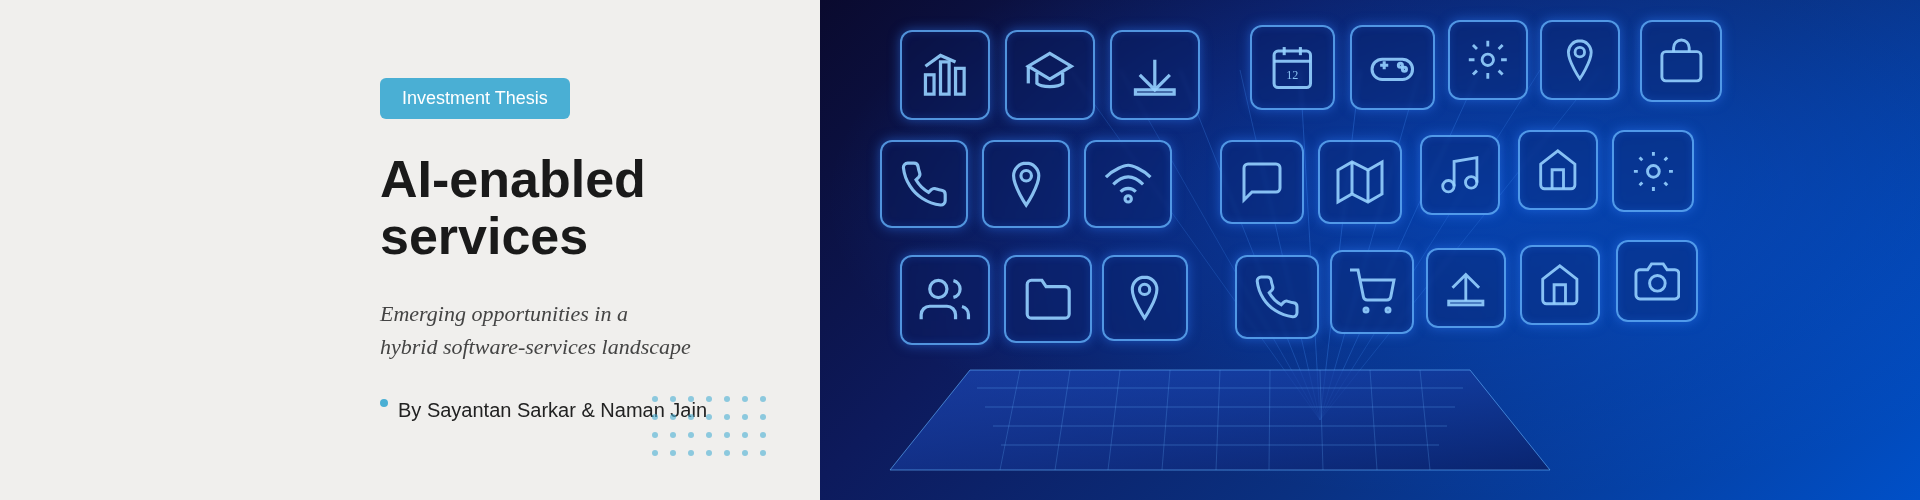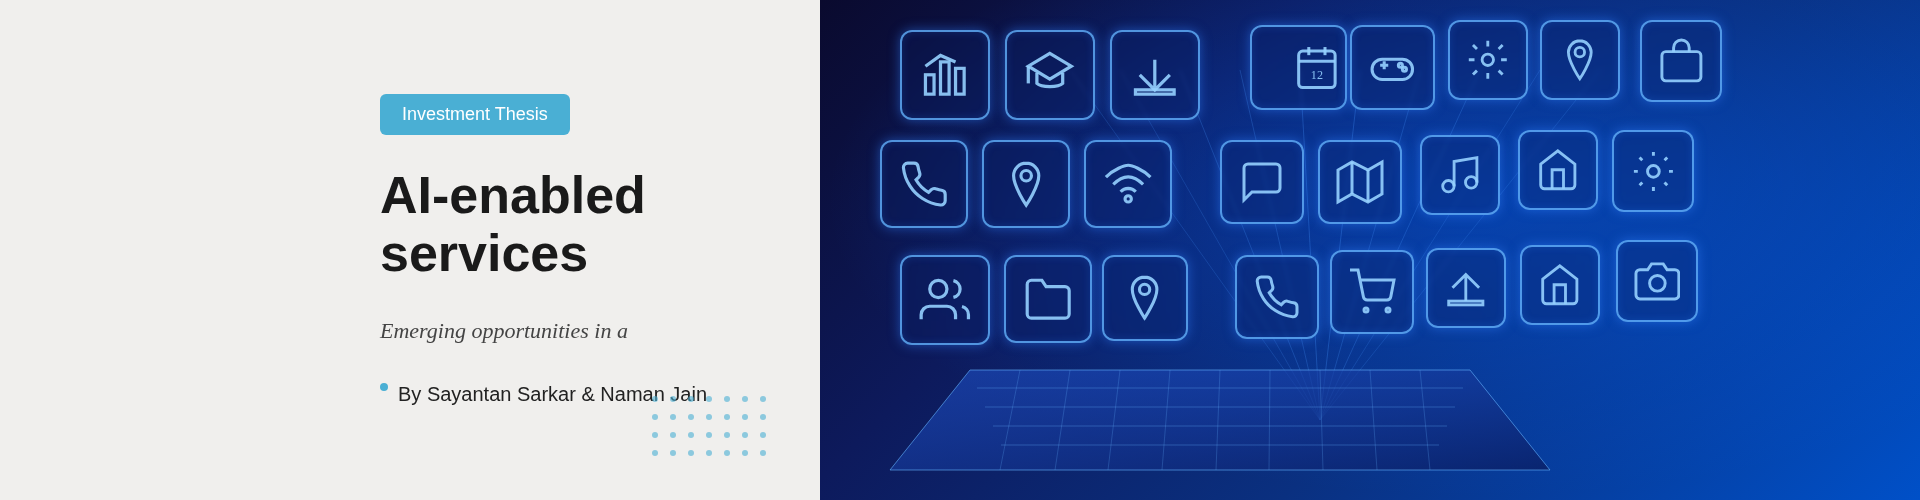--- a/index.html
+++ b/index.html
@@ -171,20 +171,21 @@
 <div class="page-container">
 
   <div class="left-panel">
 
     <div class="tag-badge">Investment Thesis</div>
 
     <h1 class="main-title">AI-enabled services</h1>
 
     <p class="subtitle">
       <span>Emerging opportunities in a</span><br>
+      <span>hybrid software-services landscape</span>
     </p>
 
     <div class="author-line">
       <div class="bullet-dot"></div>
       <span>By Sayantan Sarkar &amp; Naman Jain</span>
     </div>
 
     <div class="dot-grid">
       <div class="dot-grid-item"></div>
         <div class="dot-grid-item"></div>
@@ -282,21 +283,21 @@
         </svg>
     </div>
 
     <div class="icon-block" style="width:90px;height:90px;top:30px;left:290px;">
       <svg viewBox="0 0 24 24" xmlns="http://www.w3.org/2000/svg">
           <path d="M12 5v14M5 12l7 7 7-7"></path>
           <rect x="3" y="19" width="18" height="2"></rect>
         </svg>
     </div>
 
-    <div class="icon-block" style="width:97px;height:85px;top:25px;left:430px;justify-content:flex-end;">
+    <div class="icon-block" style="width:85px;height:85px;top:25px;left:430px;">
       <svg viewBox="0 0 24 24" xmlns="http://www.w3.org/2000/svg">
           <rect x="3" y="4" width="18" height="18" rx="2"></rect>
           <line x1="3" y1="9" x2="21" y2="9"></line>
           <line x1="8" y1="2" x2="8" y2="6"></line>
           <line x1="16" y1="2" x2="16" y2="6"></line>
           <text x="12" y="18" text-anchor="middle" font-size="6" fill="rgba(150,210,255,0.9)" stroke="none">12</text>
         </svg>
     </div>
 
     <div class="icon-block" style="width:85px;height:85px;top:25px;left:530px;">

